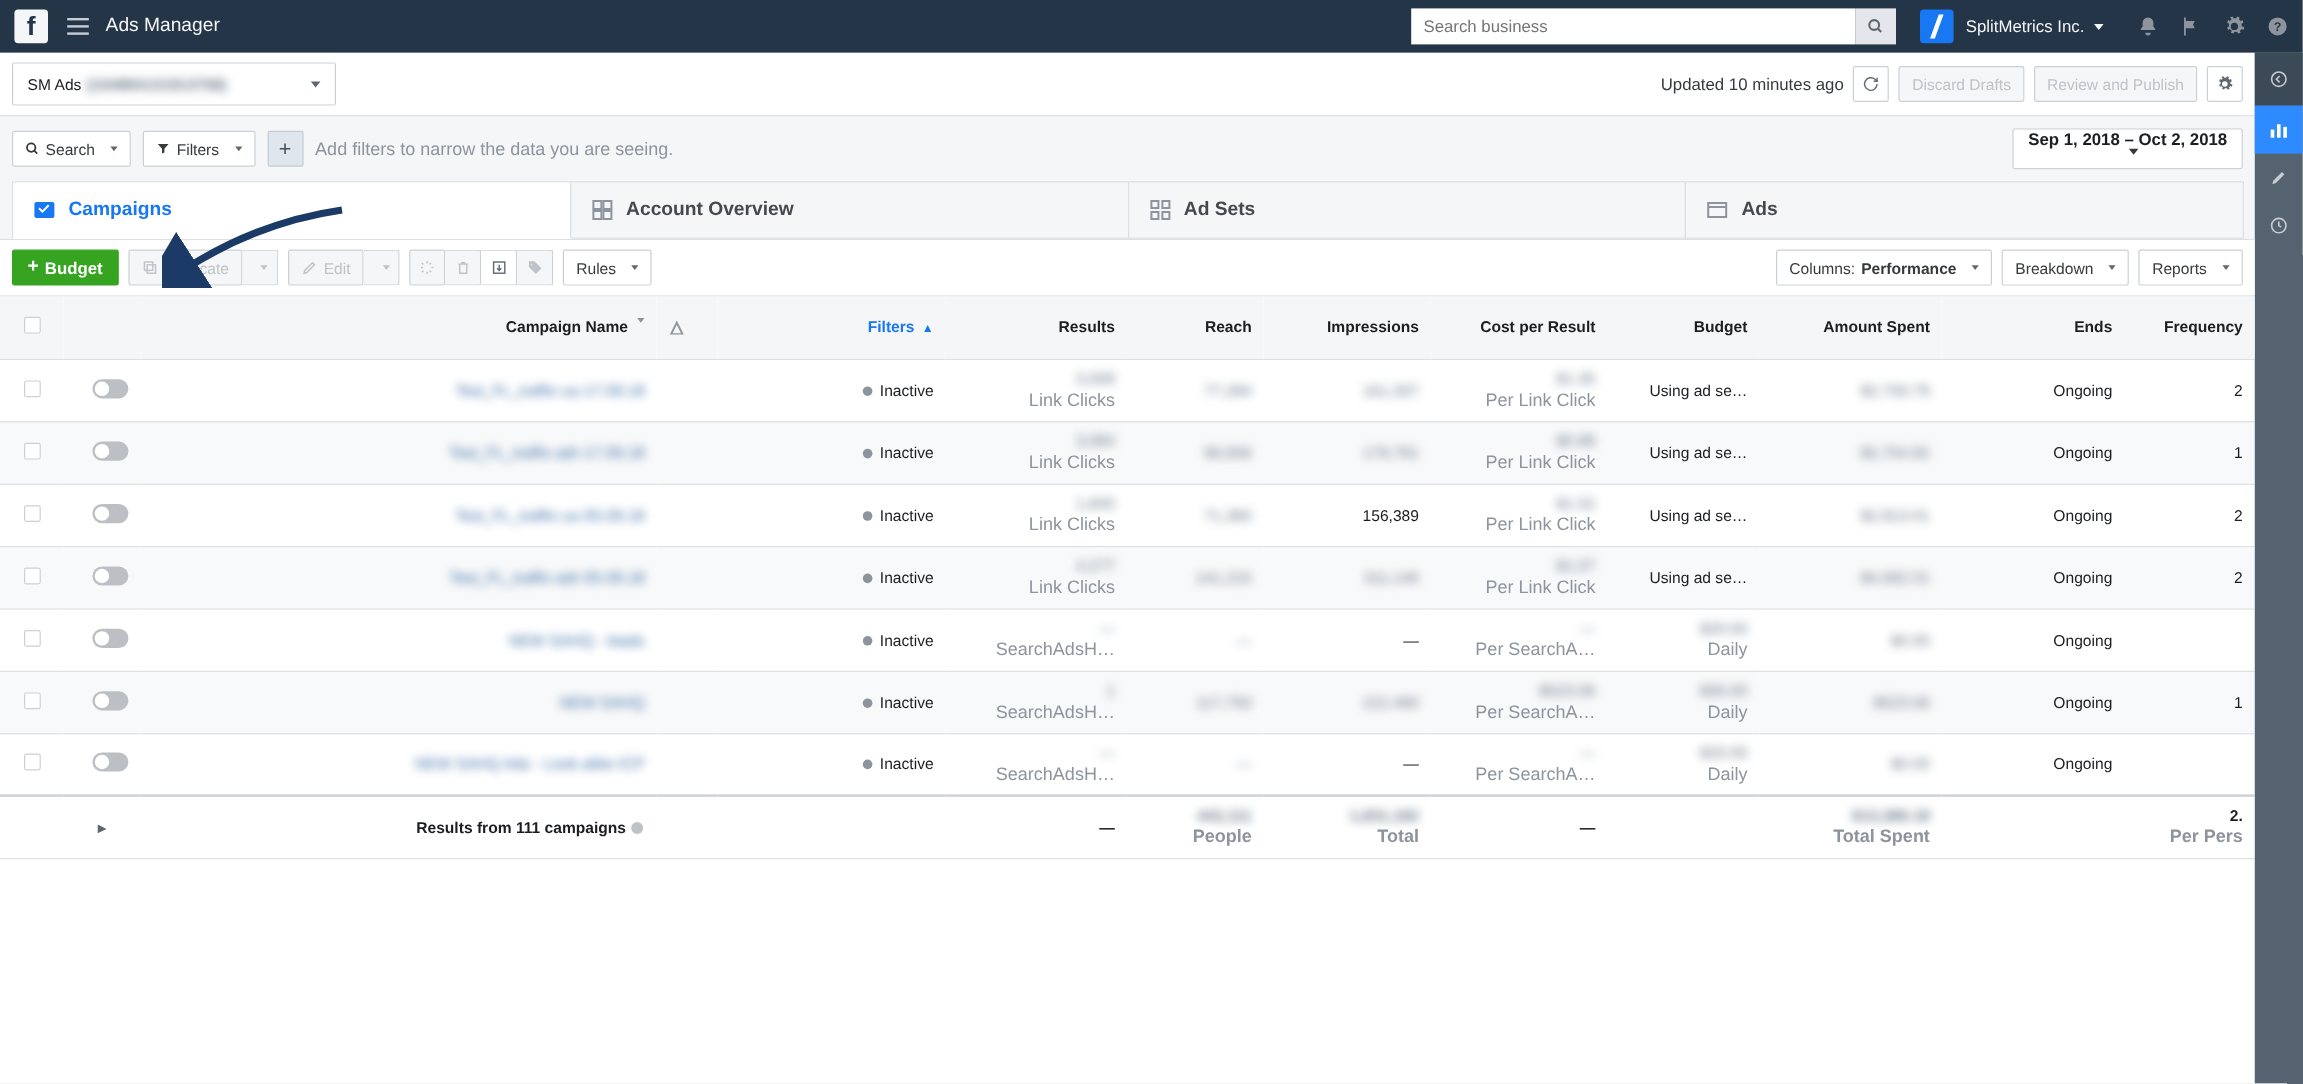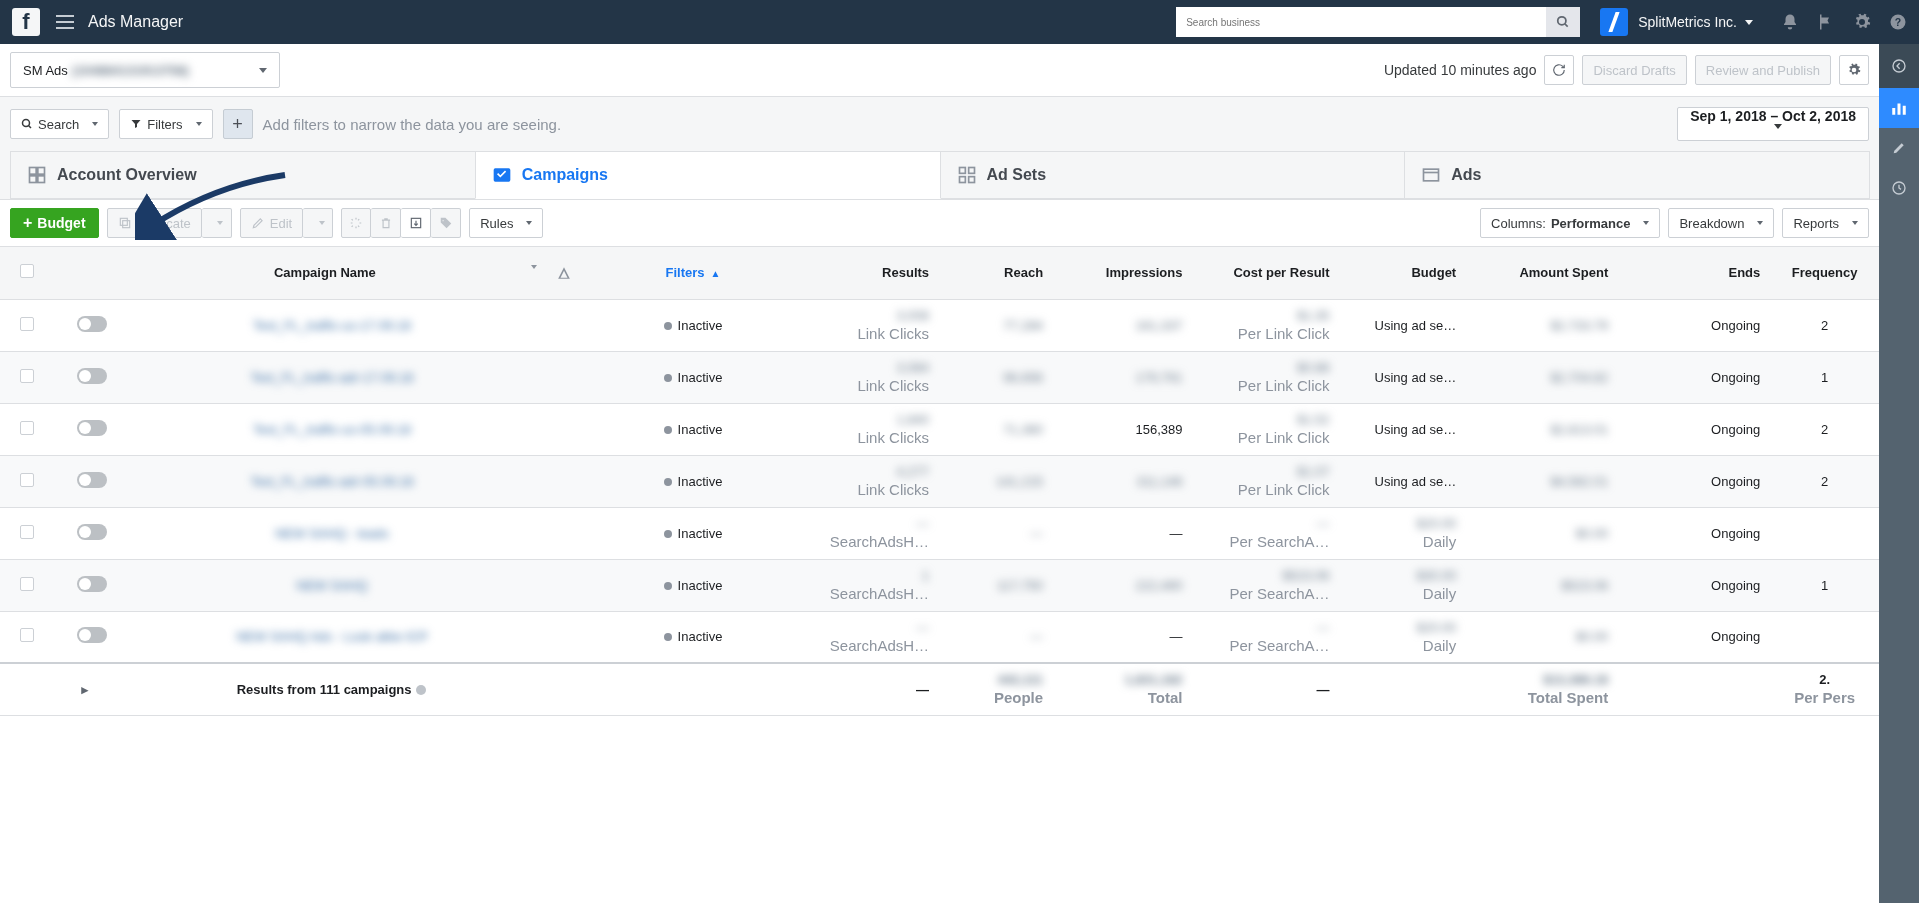--- a/index.html
+++ b/index.html
@@ -4,21 +4,21 @@
 <style>
 * { margin:0; padding:0; box-sizing:border-box; }
 body { font-family: "Helvetica Neue", Helvetica, Arial, sans-serif; font-size:13px; color:#1c1e21; background:#e9ebee; overflow:hidden; }
 .topbar { height:44px; background:#233547; display:flex; align-items:center; padding:0 12px; }
 .fb-logo { width:28px; height:28px; background:#f5f6f7; border-radius:3px; display:flex; align-items:center; justify-content:center; color:#233547; font-weight:bold; font-size:22px; margin-right:16px; }
 .hamburger { width:18px; height:14px; display:flex; flex-direction:column; justify-content:space-between; margin-right:14px; cursor:pointer; }
 .hamburger span { height:2px; background:#c5ccd3; }
 .top-title { color:#f5f6f7; font-size:16px; font-weight:500; }
 .top-spacer { flex:1; }
 .search-wrap { display:flex; align-items:center; }
-.search-input { width:370px; height:30px; border:none; padding:0 10px; font-size:10px; background:#fff; }
+.search-input { width:370px; height:30px; border:none; padding:0 10px; font-size:14px; background:#fff; }
 .search-btn { width:34px; height:30px; background:#e4e6eb; border:none; display:flex; align-items:center; justify-content:center; cursor:pointer; }
 .company-block { display:flex; align-items:center; margin-left:20px; color:#f5f6f7; font-size:14px; cursor:pointer; }
 .sm-logo { width:28px; height:28px; background:#1877f2; border-radius:3px; margin-right:10px; position:relative; }
 .sm-logo::after { content:""; position:absolute; top:4px; left:12px; width:4px; height:20px; background:#fff; transform:skewX(-20deg); }
 .top-icons { display:flex; align-items:center; gap:18px; margin-left:28px; }
 .top-icon { color:#8d949e; cursor:pointer; }
 .caret-down { display:inline-block; width:0;height:0;border-left:4px solid transparent;border-right:4px solid transparent;border-top:5px solid currentColor; margin-left:8px; vertical-align:middle;}
 .caret-down-s { border-left:3px solid transparent;border-right:3px solid transparent;border-top:4px solid currentColor; }
 .main { display:flex; height:calc(903px - 44px); }
 .content { flex:1; background:#f5f6f7; display:flex; flex-direction:column; overflow:hidden; }
@@ -45,21 +45,21 @@
 .tab.active .tab-icon { color:#1877f2; }
 .toolbar-row { background:#fff; border-top:1px solid #dddfe2; padding:8px 10px; display:flex; align-items:center; gap:8px; position:relative; }
 .btn-green { background:#36a420; border-color:#36a420; color:#fff; font-weight:bold; font-size:14px; padding:0 12px; height:30px; }
 .btn-group { display:inline-flex; }
 .btn-group .btn:not(:first-child){ border-left:none; }
 .spacer { flex:1; }
 .table-wrap { flex:1; overflow:auto; background:#fff; border-top:1px solid #dddfe2; }
 table { border-collapse:collapse; min-width:1520px; width:100%; }
 th,td { border-bottom:1px solid #dddfe2; font-size:13px; }
 th { background:#f5f6f7; text-align:right; padding:10px 10px; font-weight:600; color:#1c1e21; position:sticky; top:0; white-space:nowrap; height:52px;}
-th.left, td.left { text-align:center; }
+th.left, td.left { text-align:right; }
 td { padding:6px 10px; text-align:right; height:52px; }
 tr:nth-child(even) td { background:#f8f9fa; }
 .col-check { width:42px; text-align:center; }
 .col-toggle { width:48px; }
 .col-name { width:340px; }
 .col-warn { width:40px; text-align:center; }
 .col-deliv { width:150px; }
 .col-res { width:100px; }
 .col-reach { width:90px; }
 .col-impr { width:110px; }
@@ -178,34 +178,34 @@
         </button>
       <div class="plus-btn">+</div>
       <span class="filter-hint">Add filters to narrow the data you are seeing.</span>
       <div class="date-range">
           <span>Sep 1, 2018 – Oct 2, 2018</span>
           <span class="caret-down" style="color:#373a3c;margin-left:10px"></span>
         </div>
     </div>
 
     <div class="tabs-row">
+      <div class="tab active">
+        <svg class="tab-icon" width="20" height="20" viewBox="0 0 24 24" fill="currentColor">
+            <path d="M20 4H4a2 2 0 0 0-2 2v12a2 2 0 0 0 2 2h16a2 2 0 0 0 2-2V6a2 2 0 0 0-2-2zm-10 11l-4-4 1.4-1.4L10 12.2l5.6-5.6L17 8l-7 7z"></path>
+          </svg>
+        <span>Campaigns</span>
+      </div>
       <div class="tab">
         <svg class="tab-icon" width="20" height="20" viewBox="0 0 24 24" fill="none" stroke="currentColor" stroke-width="2">
             <rect x="3" y="3" width="8" height="8"></rect>
             <rect x="13" y="3" width="8" height="8"></rect>
             <rect x="3" y="13" width="8" height="8"></rect>
             <rect x="13" y="13" width="8" height="8"></rect>
           </svg>
         <span>Account Overview</span>
-      </div>
-      <div class="tab active">
-        <svg class="tab-icon" width="20" height="20" viewBox="0 0 24 24" fill="currentColor">
-            <path d="M20 4H4a2 2 0 0 0-2 2v12a2 2 0 0 0 2 2h16a2 2 0 0 0 2-2V6a2 2 0 0 0-2-2zm-10 11l-4-4 1.4-1.4L10 12.2l5.6-5.6L17 8l-7 7z"></path>
-          </svg>
-        <span>Campaigns</span>
       </div>
       <div class="tab">
         <svg class="tab-icon" width="20" height="20" viewBox="0 0 24 24" fill="none" stroke="currentColor" stroke-width="2">
             <rect x="3" y="3" width="7" height="7"></rect>
             <rect x="14" y="3" width="7" height="7"></rect>
             <rect x="3" y="14" width="7" height="7"></rect>
             <rect x="14" y="14" width="7" height="7"></rect>
           </svg>
         <span>Ad Sets</span>
       </div>

